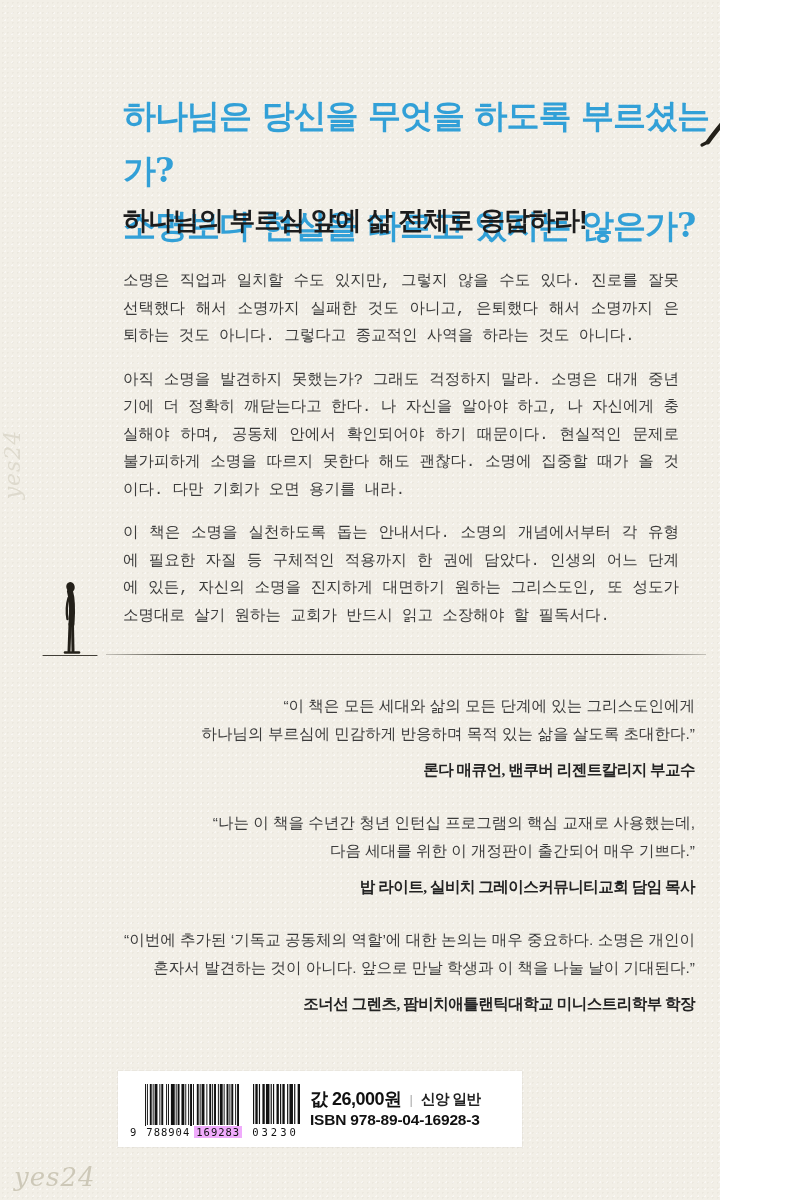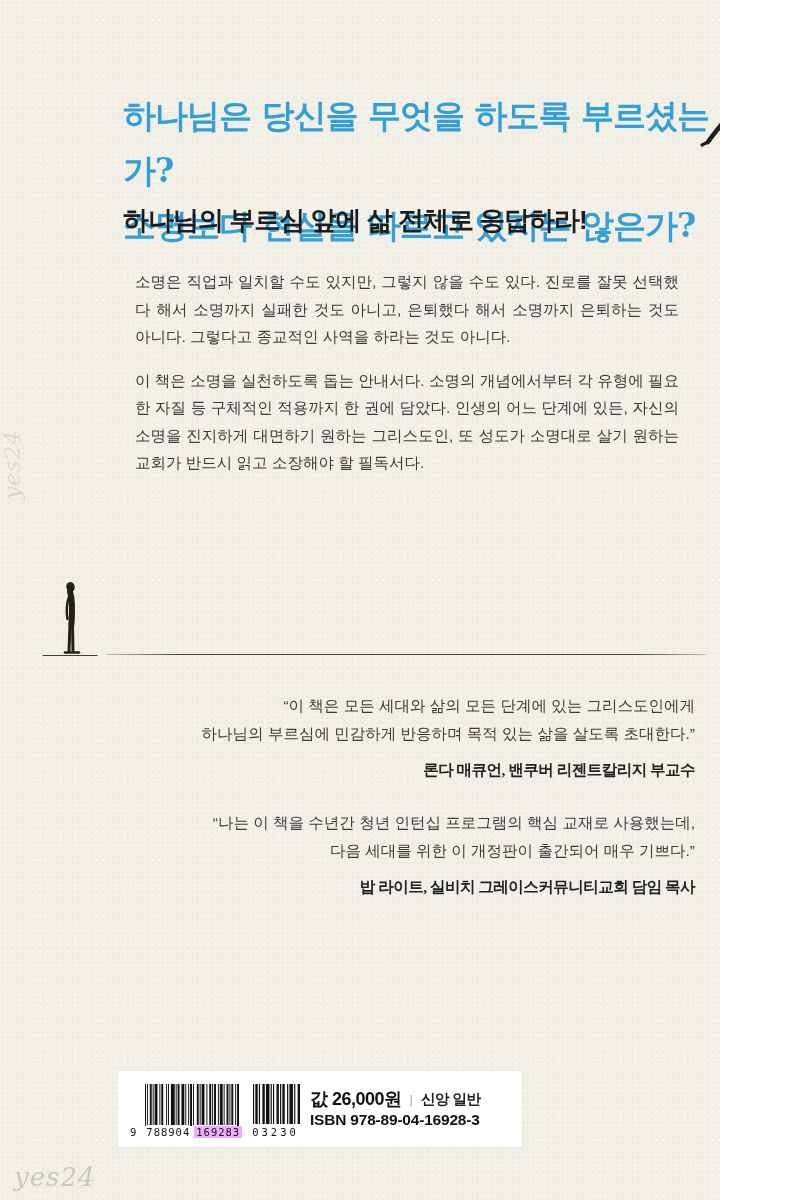--- a/index.html
+++ b/index.html
@@ -20,21 +20,21 @@
     color:#32a0d7;white-space:pre-line;
   }
   .subhead{
     position:absolute;left:123px;top:204px;width:600px;
     font-size:26px;line-height:32px;font-weight:bold;color:#1c1c1c;letter-spacing:-1px;
   }
   .description{
     position:absolute;left:123px;top:268px;width:556px;
     font-size:15.5px;line-height:27.5px;color:#3b3b3b;text-align:justify;
   }
-  .description p{margin:0 0 16px 12px;}
+  .description p{margin:0 0 16px 0;font-family:Liberation Mono, monospace;}
   .divider{
     position:absolute;left:106px;top:654px;width:600px;height:1px;
     background:linear-gradient(90deg,rgba(60,58,50,0.25),#44423a 12%,#44423a 88%,rgba(60,58,50,0.25));
   }
   .testimonials{position:absolute;left:123px;top:692px;width:572px;text-align:right;}
   .testimonial{margin:0 0 28px 0;}
   .testimonial .quote{
     font-size:15.5px;line-height:27.5px;color:#3b3b3b;white-space:pre-line;
   }
   .testimonial .attrib{
@@ -91,20 +91,21 @@
     </g>
   </svg>
 
   <div class="headline">하나님은 당신을 무엇을 하도록 부르셨는가?
 소명보다 현실을 따르고 있지는 않은가?</div>
 
   <div class="subhead">하나님의 부르심 앞에 삶 전체로 응답하라!</div>
 
   <div class="description">
     <p>소명은 직업과 일치할 수도 있지만, 그렇지 않을 수도 있다. 진로를 잘못 선택했다 해서 소명까지 실패한 것도 아니고, 은퇴했다 해서 소명까지 은퇴하는 것도 아니다. 그렇다고 종교적인 사역을 하라는 것도 아니다.</p>
+    <p>아직 소명을 발견하지 못했는가? 그래도 걱정하지 말라. 소명은 대개 중년기에 더 정확히 깨닫는다고 한다. 나 자신을 알아야 하고, 나 자신에게 충실해야 하며, 공동체 안에서 확인되어야 하기 때문이다. 현실적인 문제로 불가피하게 소명을 따르지 못한다 해도 괜찮다. 소명에 집중할 때가 올 것이다. 다만 기회가 오면 용기를 내라.</p>
     <p>이 책은 소명을 실천하도록 돕는 안내서다. 소명의 개념에서부터 각 유형에 필요한 자질 등 구체적인 적용까지 한 권에 담았다. 인생의 어느 단계에 있든, 자신의 소명을 진지하게 대면하기 원하는 그리스도인, 또 성도가 소명대로 살기 원하는 교회가 반드시 읽고 소장해야 할 필독서다.</p>
   </div>
 
   <svg class="stander" viewBox="0 0 60 82" aria-hidden="true">
     <g stroke="#232019" fill="none" stroke-linecap="round">
       <ellipse cx="30.5" cy="9" rx="4.2" ry="5" fill="#232019" stroke="none" transform="rotate(-14 30.5 9)"></ellipse>
       <path d="M30,13.5 C32,20 32.5,32 31.5,46" stroke-width="6"></path>
       <path d="M28.5,20 C26.5,27 26.5,35 27.5,41" stroke-width="2.4"></path>
       <path d="M30,46 L29,73" stroke-width="3"></path>
       <path d="M32.5,46 L33,73" stroke-width="3"></path>
@@ -118,20 +119,25 @@
   <div class="testimonials">
     <div class="testimonial">
       <div class="quote">“이 책은 모든 세대와 삶의 모든 단계에 있는 그리스도인에게
 하나님의 부르심에 민감하게 반응하며 목적 있는 삶을 살도록 초대한다.”</div>
       <div class="attrib">론다 매큐언, 밴쿠버 리젠트칼리지 부교수</div>
     </div>
     <div class="testimonial">
       <div class="quote">“나는 이 책을 수년간 청년 인턴십 프로그램의 핵심 교재로 사용했는데,
 다음 세대를 위한 이 개정판이 출간되어 매우 기쁘다.”</div>
       <div class="attrib">밥 라이트, 실비치 그레이스커뮤니티교회 담임 목사</div>
+    </div>
+    <div class="testimonial">
+      <div class="quote">“이번에 추가된 ‘기독교 공동체의 역할’에 대한 논의는 매우 중요하다. 소명은 개인이
+혼자서 발견하는 것이 아니다. 앞으로 만날 학생과 이 책을 나눌 날이 기대된다.”</div>
+      <div class="attrib">조너선 그렌츠, 팜비치애틀랜틱대학교 미니스트리학부 학장</div>
     </div>
   </div>
 
   <div class="barcode-panel">
     <div class="barcode-wrap">
       <svg id="barcode-main" width="94" height="46">
           <rect x="0.00" y="0" width="0.96" height="46" fill="#111"></rect>
           <rect x="1.92" y="0" width="0.96" height="41" fill="#111"></rect>
           <rect x="4.80" y="0" width="1.92" height="41" fill="#111"></rect>
           <rect x="7.67" y="0" width="0.96" height="41" fill="#111"></rect>

